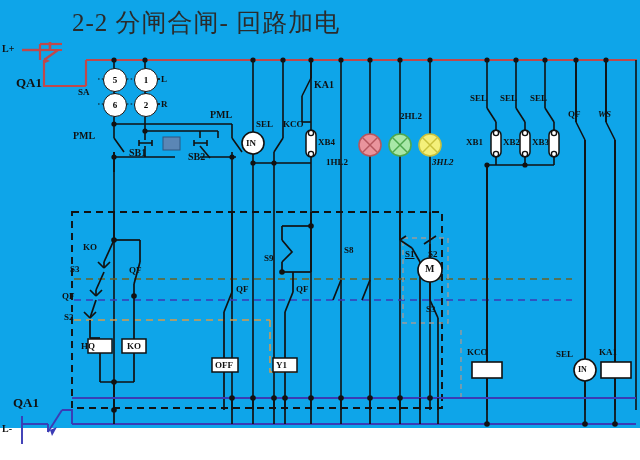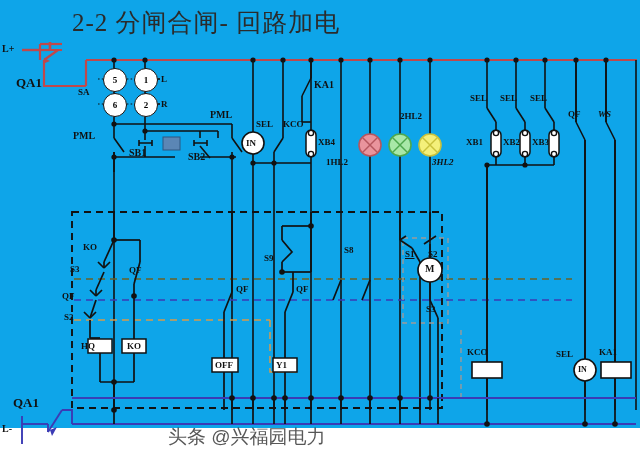--- a/index.html
+++ b/index.html
@@ -483,14 +483,13 @@
   <div class="lbl f9" style="left:426px;top:305px;">S3</div>
   <div class="lbl f10" style="left:425px;top:264px;">M</div>
 
   <div class="lbl f9" style="left:467px;top:348px;">KCO</div>
   <div class="lbl f9" style="left:556px;top:350px;">SEL</div>
   <div class="lbl f8" style="left:578px;top:366px;">IN</div>
   <div class="lbl f9" style="left:599px;top:348px;">KA1</div>
 
   <div class="lbl f8" style="left:91px;top:343px;"></div>
 
-  <div id="watermark">头条 @兴福园电力</div>
 </div>
 
 </body></html>

